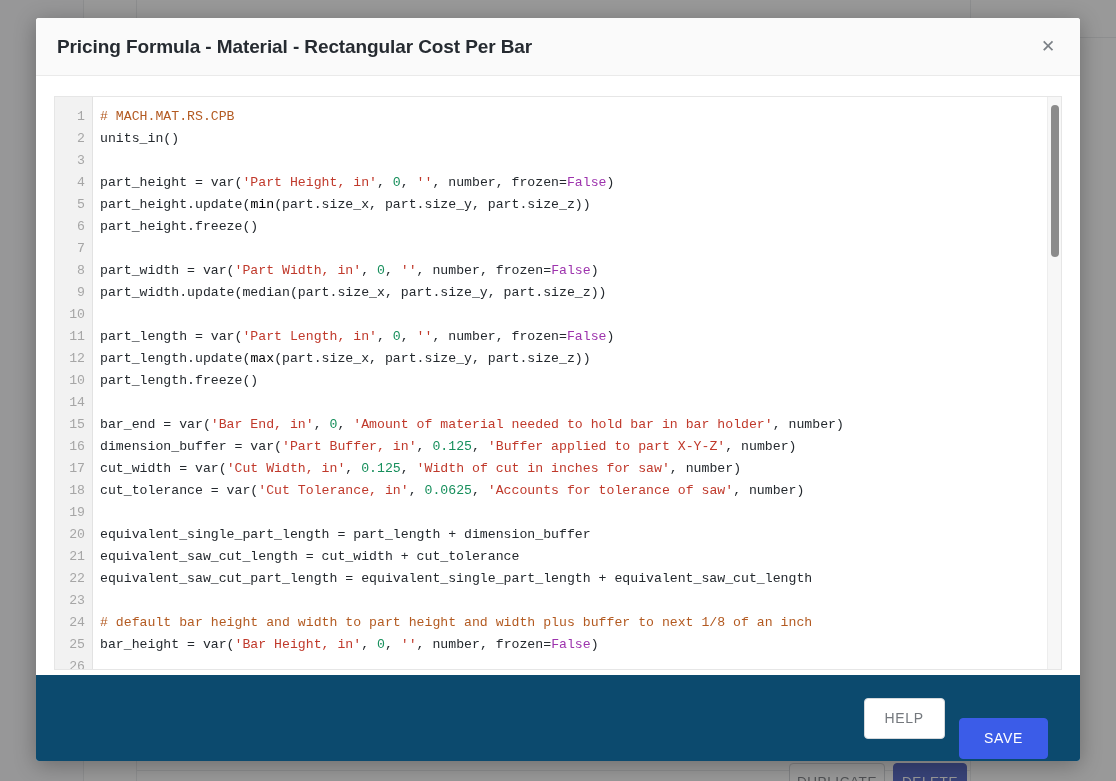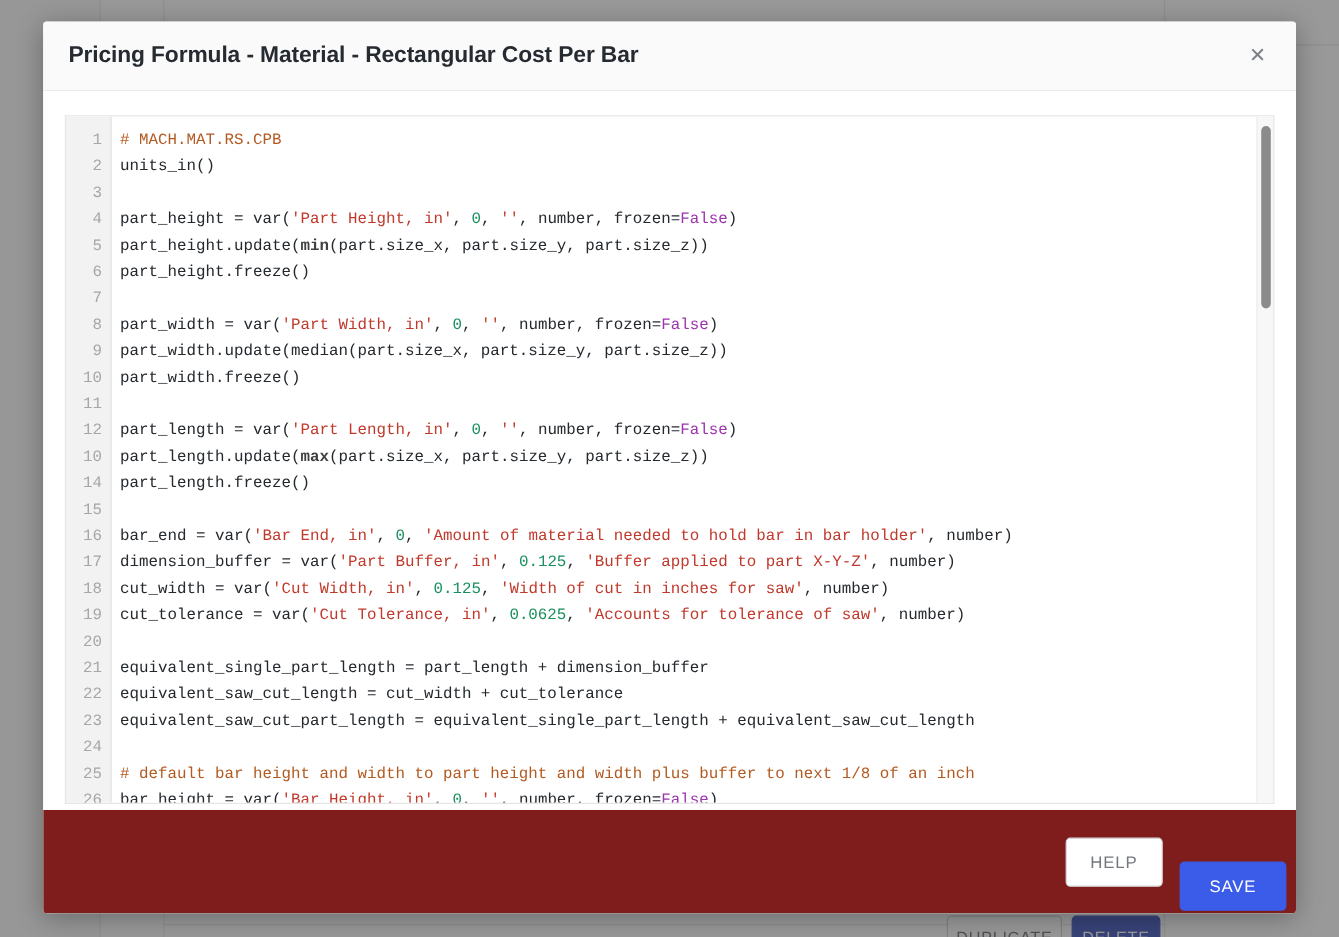--- a/index.html
+++ b/index.html
@@ -133,21 +133,21 @@
     font-family: "Liberation Mono", monospace;
     font-size: 13.2px;
     line-height: 22px;
     height: 22px;
     white-space: pre;
     color: #24292e;
   }
   .tok-comment { color: #b35a21; }
   .tok-string  { color: #c0392b; }
   .tok-number  { color: #178f5c; }
-  .tok-builtin { color: #404040; font-weight: bold; }
+  .tok-builtin { color: #000000; }
   .tok-const   { color: #9d33ad; }
   .tok-plain   { color: #24292e; }
 
   
   .vscroll {
     position: absolute; right: 0; top: 0;
     width: 14px; height: 100%;
     background: #f7f7f7;
     border-left: 1px solid #ededed;
   }
@@ -155,23 +155,23 @@
     position: absolute; left: 3px; top: 8px;
     width: 8px; height: 152px;
     background: #8b8b8b;
     border-radius: 5px;
   }
 
   
   .modal-footer {
     height: 86px; min-height: 86px;
     display: flex; align-items: center; justify-content: flex-end;
-    padding-right: 8px;
+    padding-right: 32px;
     gap: 14px;
-    background: #7f1d1d;
+    background: #0c4a6e;
   }
   .btn {
     height: 41px;
     border-radius: 4px;
     font-size: 14px;
     letter-spacing: .7px;
     font-weight: 500;
     display: flex; align-items: center; justify-content: center;
     cursor: pointer;
     font-family: "Liberation Sans", sans-serif;
@@ -251,21 +251,20 @@
         <div class="code-area" id="code-area">
             <div class="code-line"><span class="tok-comment"># MACH.MAT.RS.CPB</span></div>
             <div class="code-line"><span class="tok-plain">units_in()</span></div>
             <div class="code-line">&nbsp;</div>
             <div class="code-line"><span class="tok-plain">part_height = var(</span><span class="tok-string">'Part Height, in'</span><span class="tok-plain">, </span><span class="tok-number">0</span><span class="tok-plain">, </span><span class="tok-string">''</span><span class="tok-plain">, number, frozen=</span><span class="tok-const">False</span><span class="tok-plain">)</span></div>
             <div class="code-line"><span class="tok-plain">part_height.update(</span><span class="tok-builtin">min</span><span class="tok-plain">(part.size_x, part.size_y, part.size_z))</span></div>
             <div class="code-line"><span class="tok-plain">part_height.freeze()</span></div>
             <div class="code-line">&nbsp;</div>
             <div class="code-line"><span class="tok-plain">part_width = var(</span><span class="tok-string">'Part Width, in'</span><span class="tok-plain">, </span><span class="tok-number">0</span><span class="tok-plain">, </span><span class="tok-string">''</span><span class="tok-plain">, number, frozen=</span><span class="tok-const">False</span><span class="tok-plain">)</span></div>
             <div class="code-line"><span class="tok-plain">part_width.update(median(part.size_x, part.size_y, part.size_z))</span></div>
-            <div class="code-line"><span class="tok-plain">part_width.freeze()</span></div>
             <div class="code-line">&nbsp;</div>
             <div class="code-line"><span class="tok-plain">part_length = var(</span><span class="tok-string">'Part Length, in'</span><span class="tok-plain">, </span><span class="tok-number">0</span><span class="tok-plain">, </span><span class="tok-string">''</span><span class="tok-plain">, number, frozen=</span><span class="tok-const">False</span><span class="tok-plain">)</span></div>
             <div class="code-line"><span class="tok-plain">part_length.update(</span><span class="tok-builtin">max</span><span class="tok-plain">(part.size_x, part.size_y, part.size_z))</span></div>
             <div class="code-line"><span class="tok-plain">part_length.freeze()</span></div>
             <div class="code-line">&nbsp;</div>
             <div class="code-line"><span class="tok-plain">bar_end = var(</span><span class="tok-string">'Bar End, in'</span><span class="tok-plain">, </span><span class="tok-number">0</span><span class="tok-plain">, </span><span class="tok-string">'Amount of material needed to hold bar in bar holder'</span><span class="tok-plain">, number)</span></div>
             <div class="code-line"><span class="tok-plain">dimension_buffer = var(</span><span class="tok-string">'Part Buffer, in'</span><span class="tok-plain">, </span><span class="tok-number">0.125</span><span class="tok-plain">, </span><span class="tok-string">'Buffer applied to part X-Y-Z'</span><span class="tok-plain">, number)</span></div>
             <div class="code-line"><span class="tok-plain">cut_width = var(</span><span class="tok-string">'Cut Width, in'</span><span class="tok-plain">, </span><span class="tok-number">0.125</span><span class="tok-plain">, </span><span class="tok-string">'Width of cut in inches for saw'</span><span class="tok-plain">, number)</span></div>
             <div class="code-line"><span class="tok-plain">cut_tolerance = var(</span><span class="tok-string">'Cut Tolerance, in'</span><span class="tok-plain">, </span><span class="tok-number">0.0625</span><span class="tok-plain">, </span><span class="tok-string">'Accounts for tolerance of saw'</span><span class="tok-plain">, number)</span></div>
             <div class="code-line">&nbsp;</div>

